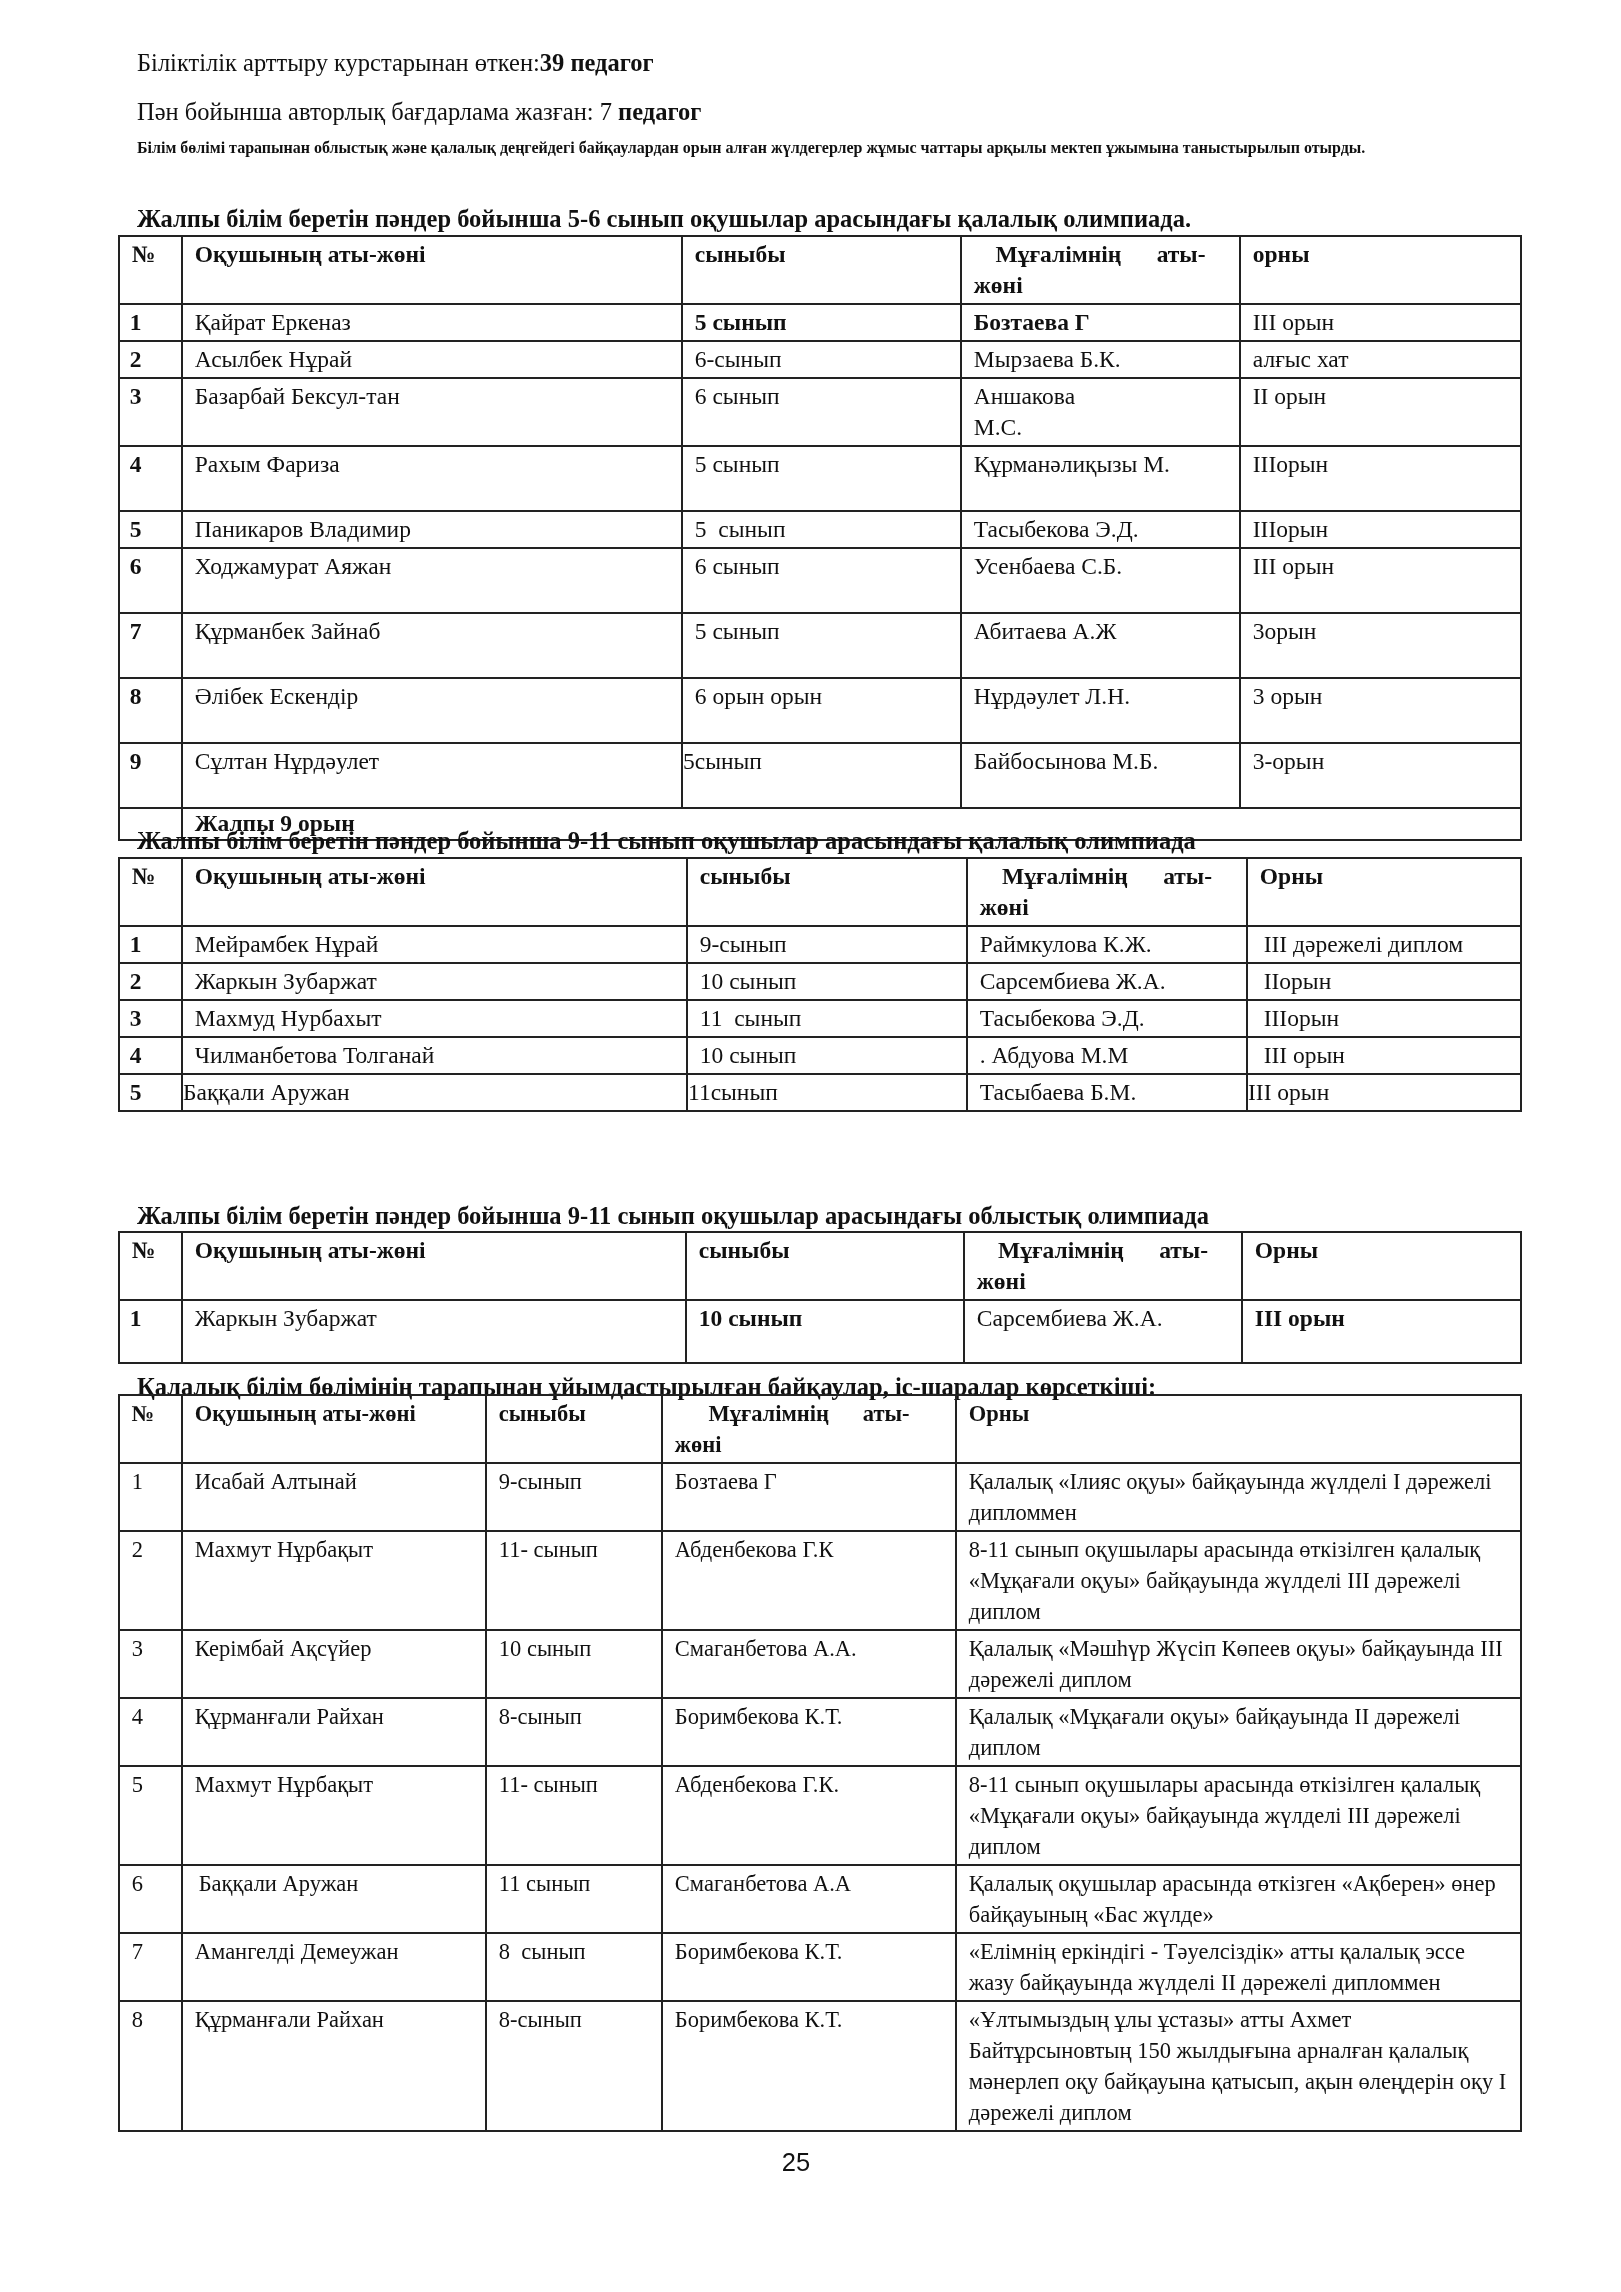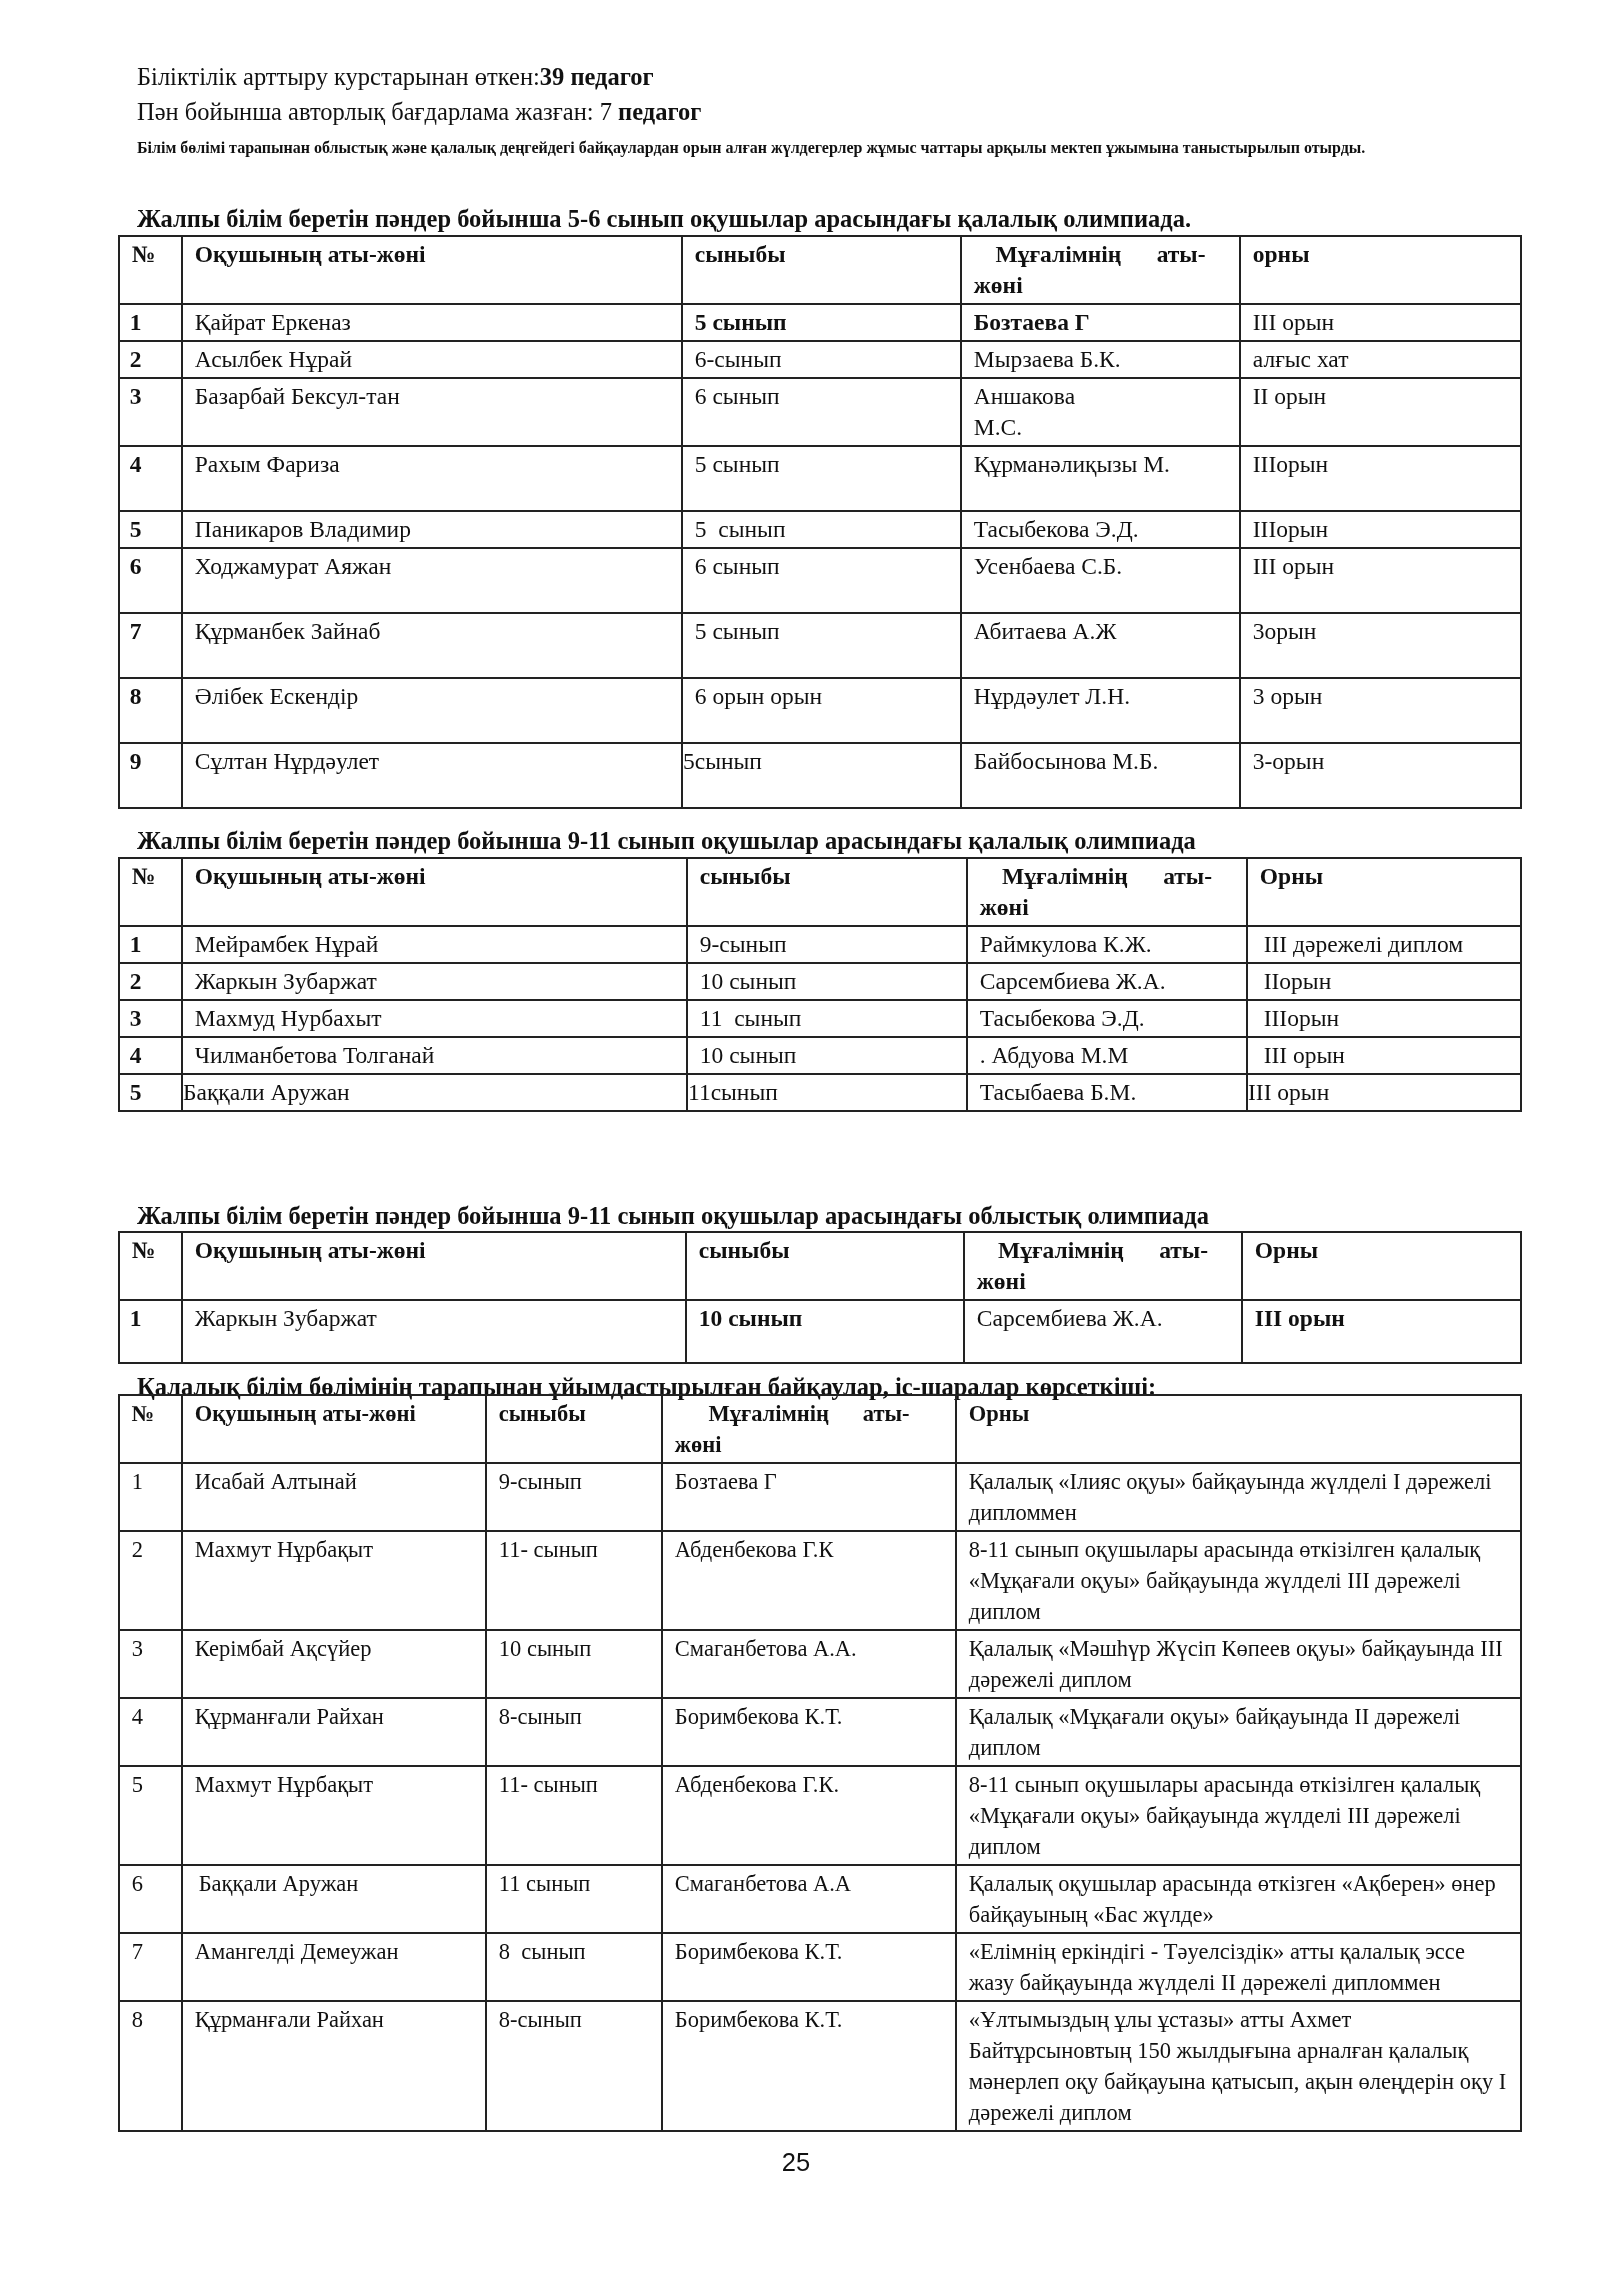--- a/index.html
+++ b/index.html
@@ -15,21 +15,21 @@
   td { border:2px solid #222; vertical-align:top; padding:2px 11.8px; }
   td.num { font-weight:bold; padding-left:9.8px; }
   .hdr td { font-weight:bold; }
   .justify2 { display:flex; justify-content:center; }
   .pagenum { position:absolute; left:0; width:1592px; top:2148px; text-align:center;
              font-family:"Liberation Sans", sans-serif; font-size:25.5px; }
 </style>
 </head>
 <body>
 
-<div class="line" style="left:137px; top:61px;">
+<div class="line" style="left:137px; top:47px;">
   <span>Біліктілік арттыру курстарынан  өткен:</span><span class="b">39 педагог</span>
 </div>
 <div class="line" style="left:137px; top:96px;">
   <span>Пән бойынша авторлық бағдарлама жазған: 7 </span><span class="b">педагог</span>
 </div>
 <div class="para" style="top:131px;">Білім бөлімі тарапынан облыстық және қалалық деңгейдегі байқаулардан орын алған жүлдегерлер жұмыс чаттары арқылы мектеп ұжымына таныстырылып отырды.</div>
 
 <div class="heading" style="top:204px;">Жалпы білім беретін пәндер бойынша 5-6 сынып оқушылар арасындағы қалалық олимпиада.</div>
 <table style="top:235px;">
   <colgroup>
@@ -106,20 +106,24 @@
     <td>Нұрдәулет Л.Н.</td>
     <td>3 орын</td>
   </tr>
   <tr style="height:65px">
     <td class="num">9</td>
     <td>Сұлтан Нұрдәулет</td>
     <td style="padding-left:0">5сынып</td>
     <td>Байбосынова М.Б.</td>
     <td>3-орын</td>
   </tr>
+  <tr style="height:29px">
+    <td></td>
+    <td colspan="4" class="b" style="line-height:25.5px">Жалпы 9 орын</td>
+  </tr>
 </tbody>
   </table>
 
 <div class="heading" style="top:826px;">Жалпы білім беретін пәндер бойынша 9-11 сынып оқушылар арасындағы қалалық олимпиада</div>
 <table style="top:857px;">
   <colgroup>
       <col style="width:63px">
       <col style="width:505px">
       <col style="width:280px">
       <col style="width:280px">

